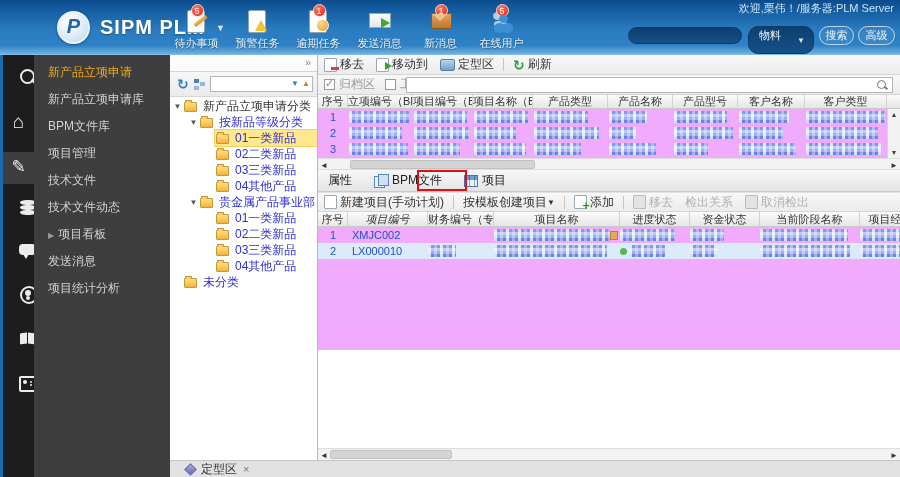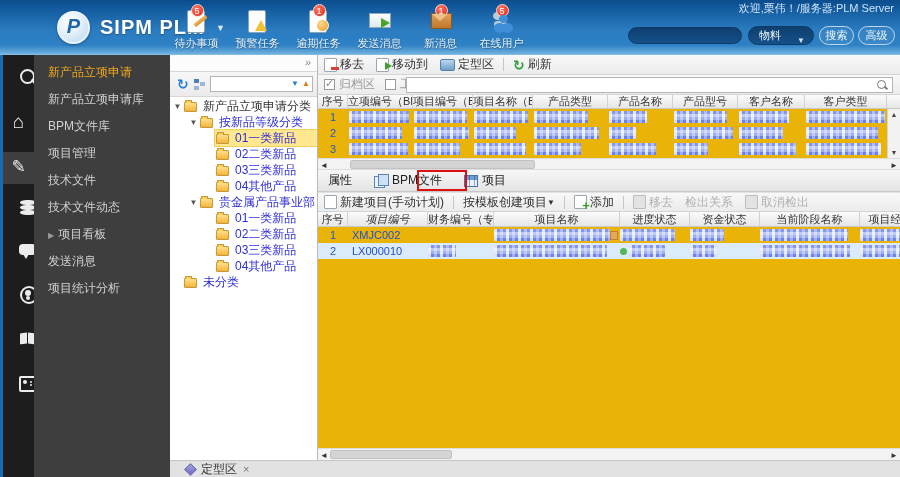--- a/index.html
+++ b/index.html
@@ -43,21 +43,21 @@
     background:linear-gradient(#e2a055,#c0772c); border:1px solid #8d5a1e; }
   .new-message-icon::after { content:''; position:absolute; left:6px; top:5px; width:0; height:0;
     border-left:8.5px solid transparent; border-right:8.5px solid transparent; border-top:7px solid #edc08a; }
   .online-users-icon::before { content:''; position:absolute; left:6px; top:3px; width:9px; height:8px;
     border-radius:50%; background:#b9cbd8; box-shadow:0 8px 0 -1px #b9cbd8, 4px 9px 0 1px #b9cbd8; }
   .online-users-icon::after { content:''; position:absolute; left:12px; top:6px; width:9px; height:8px;
     border-radius:50%; background:#3f8fd6; box-shadow:0 8px 0 -1px #3f8fd6, -4px 9px 0 1px #3f8fd6,
     4px 9px 0 1px #3f8fd6; }
   #hdr-search-input { position:absolute; left:628px; top:27px; width:114px; height:17px; border:1px solid #0c3a66;
     border-radius:9px; background:linear-gradient(#0e3f6f,#155089); color:#dce9f5; font-size:11px; padding:0 8px; outline:none; }
-  #hdr-category { position:absolute; left:748px; top:26px; width:66px; height:19px; border:1px solid #0c3a66;
+  #hdr-category { position:absolute; left:748px; top:26px; width:66px; height:28px; border:1px solid #0c3a66;
     border-radius:10px; background:linear-gradient(#0e3f6f,#155089); color:#eef6fd; font-size:11px;
     line-height:17px; padding-left:10px; cursor:pointer; }
   #hdr-category .caret { position:absolute; right:8px; top:5px; font-size:8px; color:#cfe2f2; }
   .pill-btn { position:absolute; top:26px; height:19px; border:1px solid #bcd6ea; border-radius:10px;
     background:rgba(255,255,255,.06); color:#f2f8fd; font-size:11px; line-height:17px; text-align:center; cursor:pointer; }
   #btn-search { left:819px; width:35px; }
   #btn-adv { left:858px; width:37px; }
 
   
   #rail { position:absolute; left:0; top:55px; width:34px; height:422px; background:#1d1d1d;
@@ -117,21 +117,21 @@
   .folder { width:13px; height:10px; background:linear-gradient(#ffdf85,#f2b33d); border:1px solid #c49a38;
     border-radius:1px; position:relative; margin:1px 3px 0 1px; flex:none; }
   .folder::before { content:''; position:absolute; top:-3px; left:0px; width:5px; height:2px;
     background:#f7cb5e; border:1px solid #c49a38; border-bottom:none; border-radius:1px 1px 0 0; }
   .tlabel { color:#2d2dd6; padding:0 3px; }
   .tnode.dark .tlabel { color:#333; }
   .tnode.selected .sel-wrap { background:#ffe88f; outline:1px solid #f2cf5a; }
   .sel-wrap { display:flex; align-items:center; flex:1; height:16px; }
 
   
-  #mainpanel { position:absolute; left:318px; top:55px; width:582px; height:405px; background:#eab308; }
+  #mainpanel { position:absolute; left:318px; top:55px; width:582px; height:295px; background:#f0abfc; }
   .mtb { position:absolute; left:0; right:0; height:20px; background:linear-gradient(#f8f8f8,#ececec);
     border-bottom:1px solid #d4d4d4; display:flex; align-items:center; font-size:12px; color:#333; }
   #mtoolbar1 { top:0; }
   #mtoolbar3 { top:137px; border-top:1px solid #e2e2e2; }
   .tbtn { display:flex; align-items:center; margin:0 6px; cursor:pointer; white-space:nowrap; }
   .tbtn.disabled { color:#b0b0b0; cursor:default; }
   .tsep { width:1px; height:13px; background:#c6c6c6; margin:0 3px; }
   .pg { position:relative; width:13px; height:14px; background:#fff; border:1px solid #9aa8b4; border-radius:1px;
     margin-right:3px; flex:none; }
   .pg.gray { background:#e3e3e3; border-color:#bcbcbc; }

